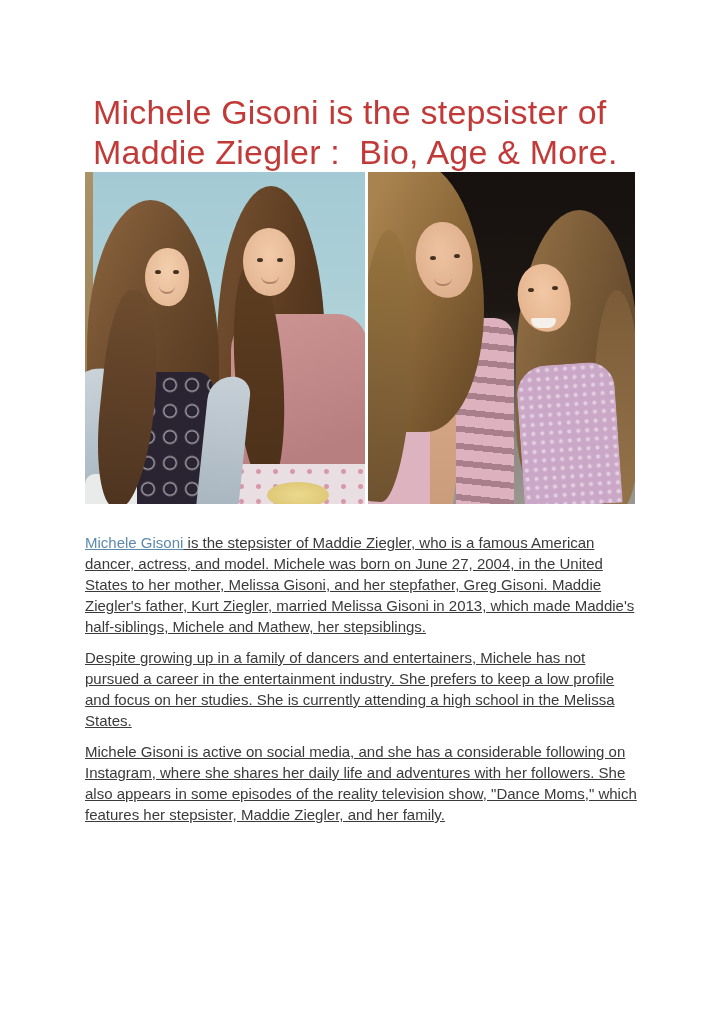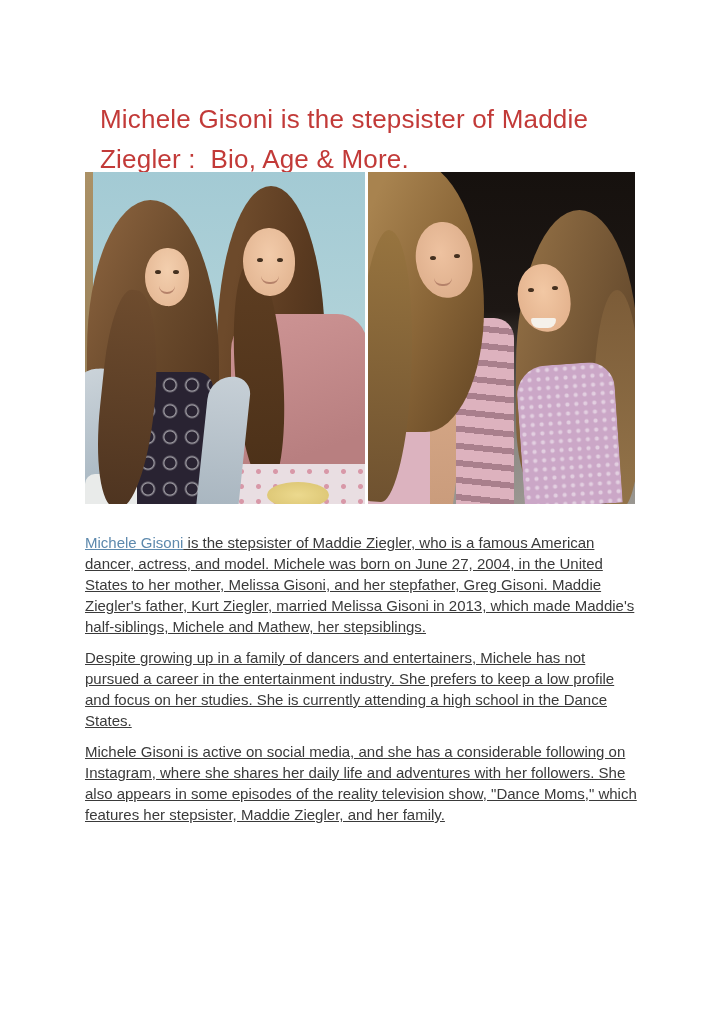--- a/index.html
+++ b/index.html
@@ -6,22 +6,22 @@
   body{
     width:720px;height:1019px;background:#ffffff;
     font-family:"Liberation Sans","DejaVu Sans",sans-serif;
     position:relative;overflow:hidden;
   }
   .page{position:absolute;inset:0;background:#ffffff;}
 
   
   .heading{
     position:absolute;left:85px;top:84px;width:560px;
-    font-size:26px;line-height:40px;font-weight:400;
-    color:#c23a38;letter-spacing:0.2px;white-space:pre-wrap;margin:15px;
+    font-size:34px;line-height:40px;font-weight:400;
+    color:#c23a38;letter-spacing:0.2px;white-space:pre-wrap;margin:8px;
   }
 
   
   .photos{
     position:absolute;left:85px;top:172px;width:550px;height:332px;
     display:flex;gap:3px;
   }
   .photo{position:relative;height:332px;overflow:hidden;flex:none;}
   .photo *{position:absolute;}
   .photo-left{width:280px;background:linear-gradient(180deg,#a3cad4 0%,#b2d3d9 55%,#a9cdd3 100%);}
@@ -145,17 +145,17 @@
       <div class="rp-faceC"></div>
       <div class="eye" style="left:62px;top:84px"></div>
       <div class="eye" style="left:86px;top:82px"></div>
       <div class="mouth" style="left:66px;top:106px;width:18px"></div>
     </div>
 
   </div>
 
   <div class="body-text" style="color: rgb(58, 58, 58);">
     <p><a style="color: rgb(93, 137, 173);">Michele Gisoni</a><span> is the stepsister of Maddie Ziegler, who is a famous American dancer, actress, and model. Michele was born on June 27, 2004, in the United States to her mother, Melissa Gisoni, and her stepfather, Greg Gisoni. Maddie Ziegler's father, Kurt Ziegler, married Melissa Gisoni in 2013, which made Maddie's half-siblings, Michele and Mathew, her stepsiblings.</span></p>
-    <p>Despite growing up in a family of dancers and entertainers, Michele has not pursued a career in the entertainment industry. She prefers to keep a low profile and focus on her studies. She is currently attending a high school in the Dance States.</p>
+    <p>Despite growing up in a family of dancers and entertainers, Michele has not pursued a career in the entertainment industry. She prefers to keep a low profile and focus on her studies. She is currently attending a high school in the Melissa States.</p>
     <p>Michele Gisoni is active on social media, and she has a considerable following on Instagram, where she shares her daily life and adventures with her followers. She also appears in some episodes of the reality television show, "Dance Moms," which features her stepsister, Maddie Ziegler, and her family.</p>
   </div>
 
 </div>
 
 </body></html>

